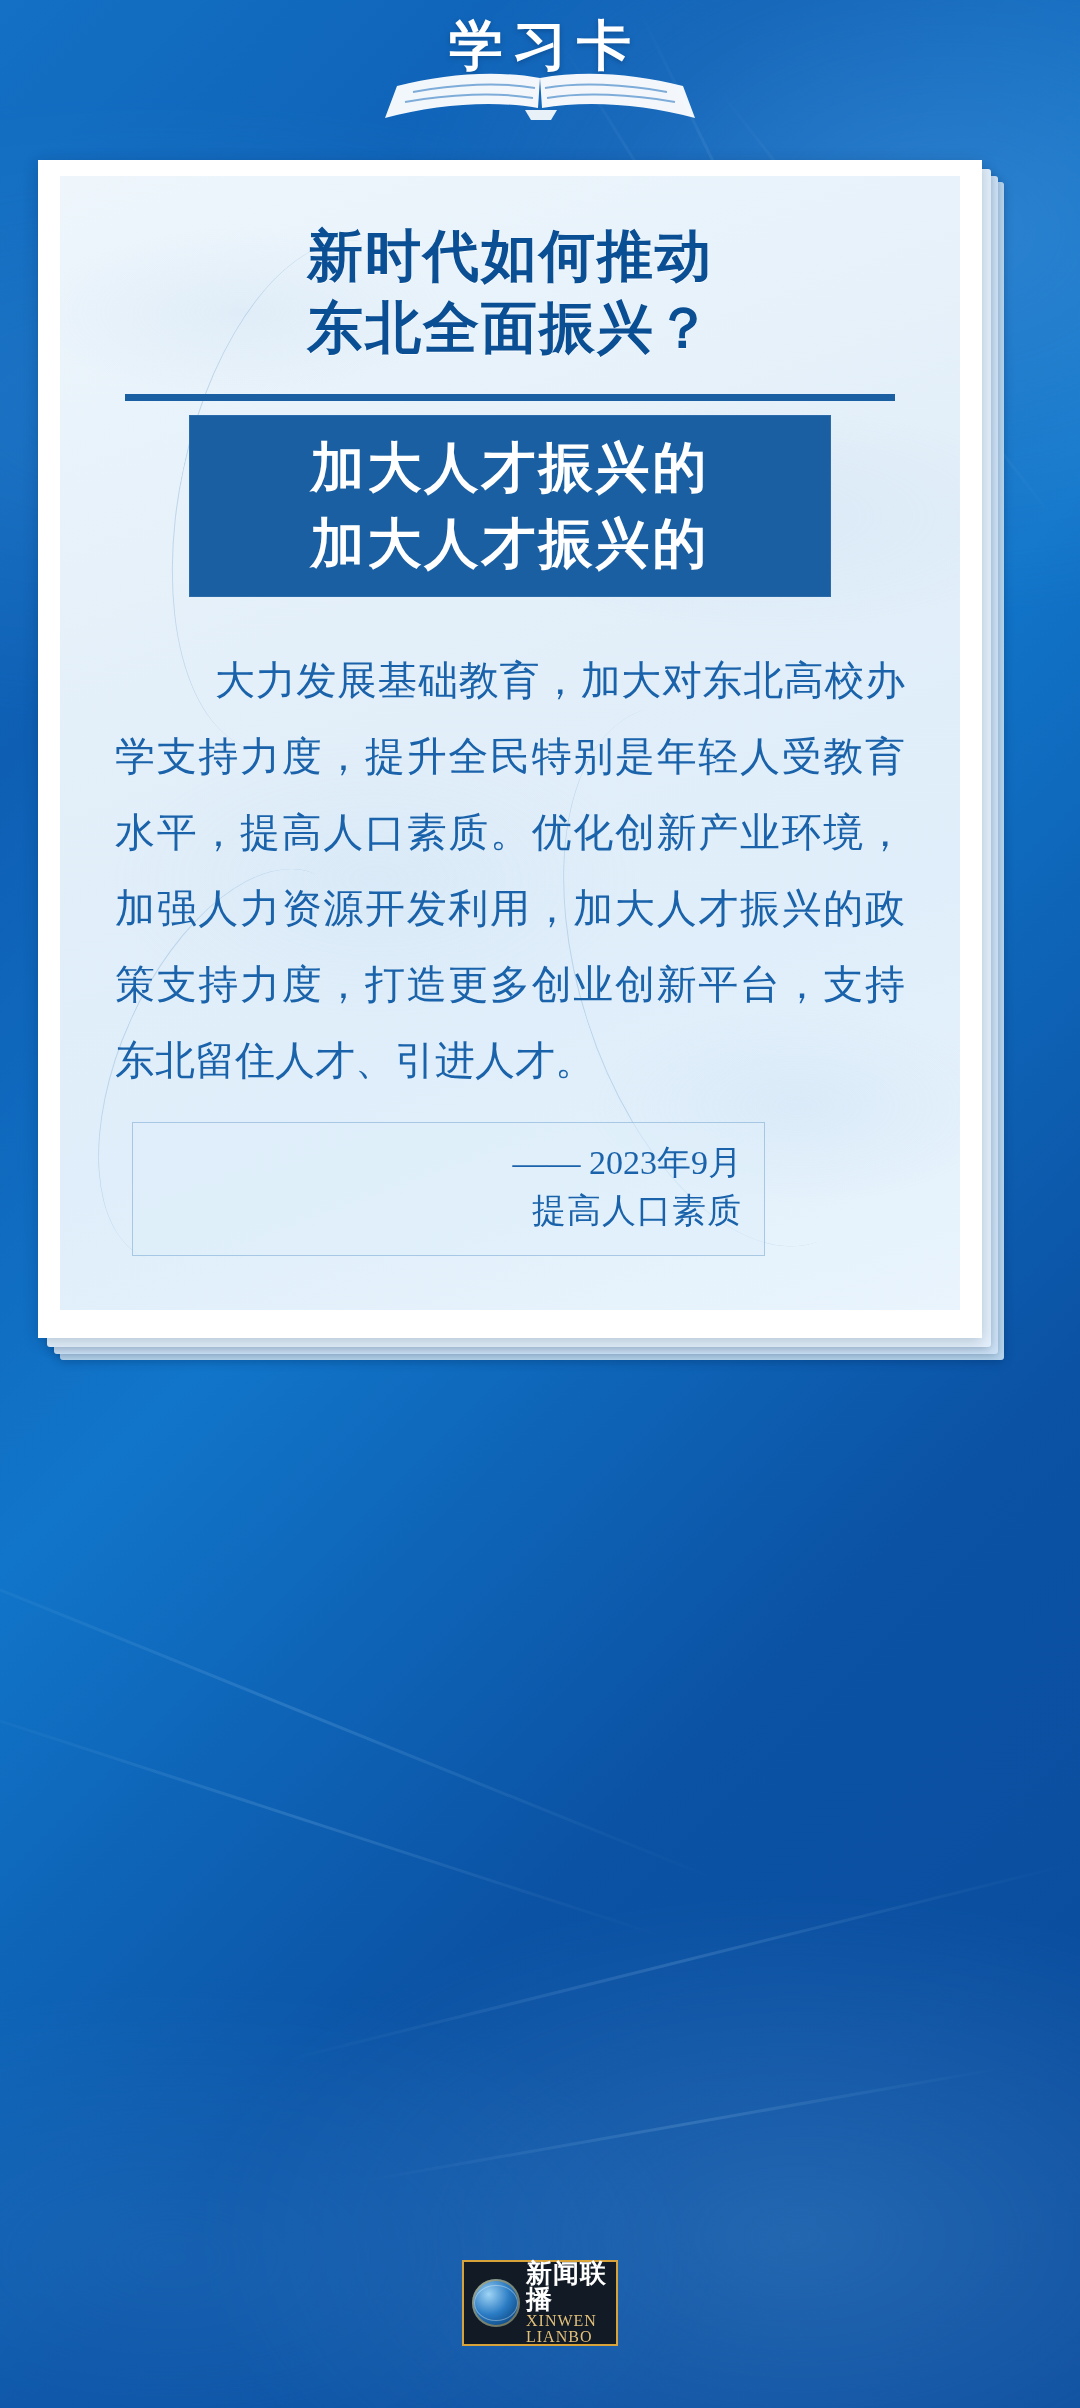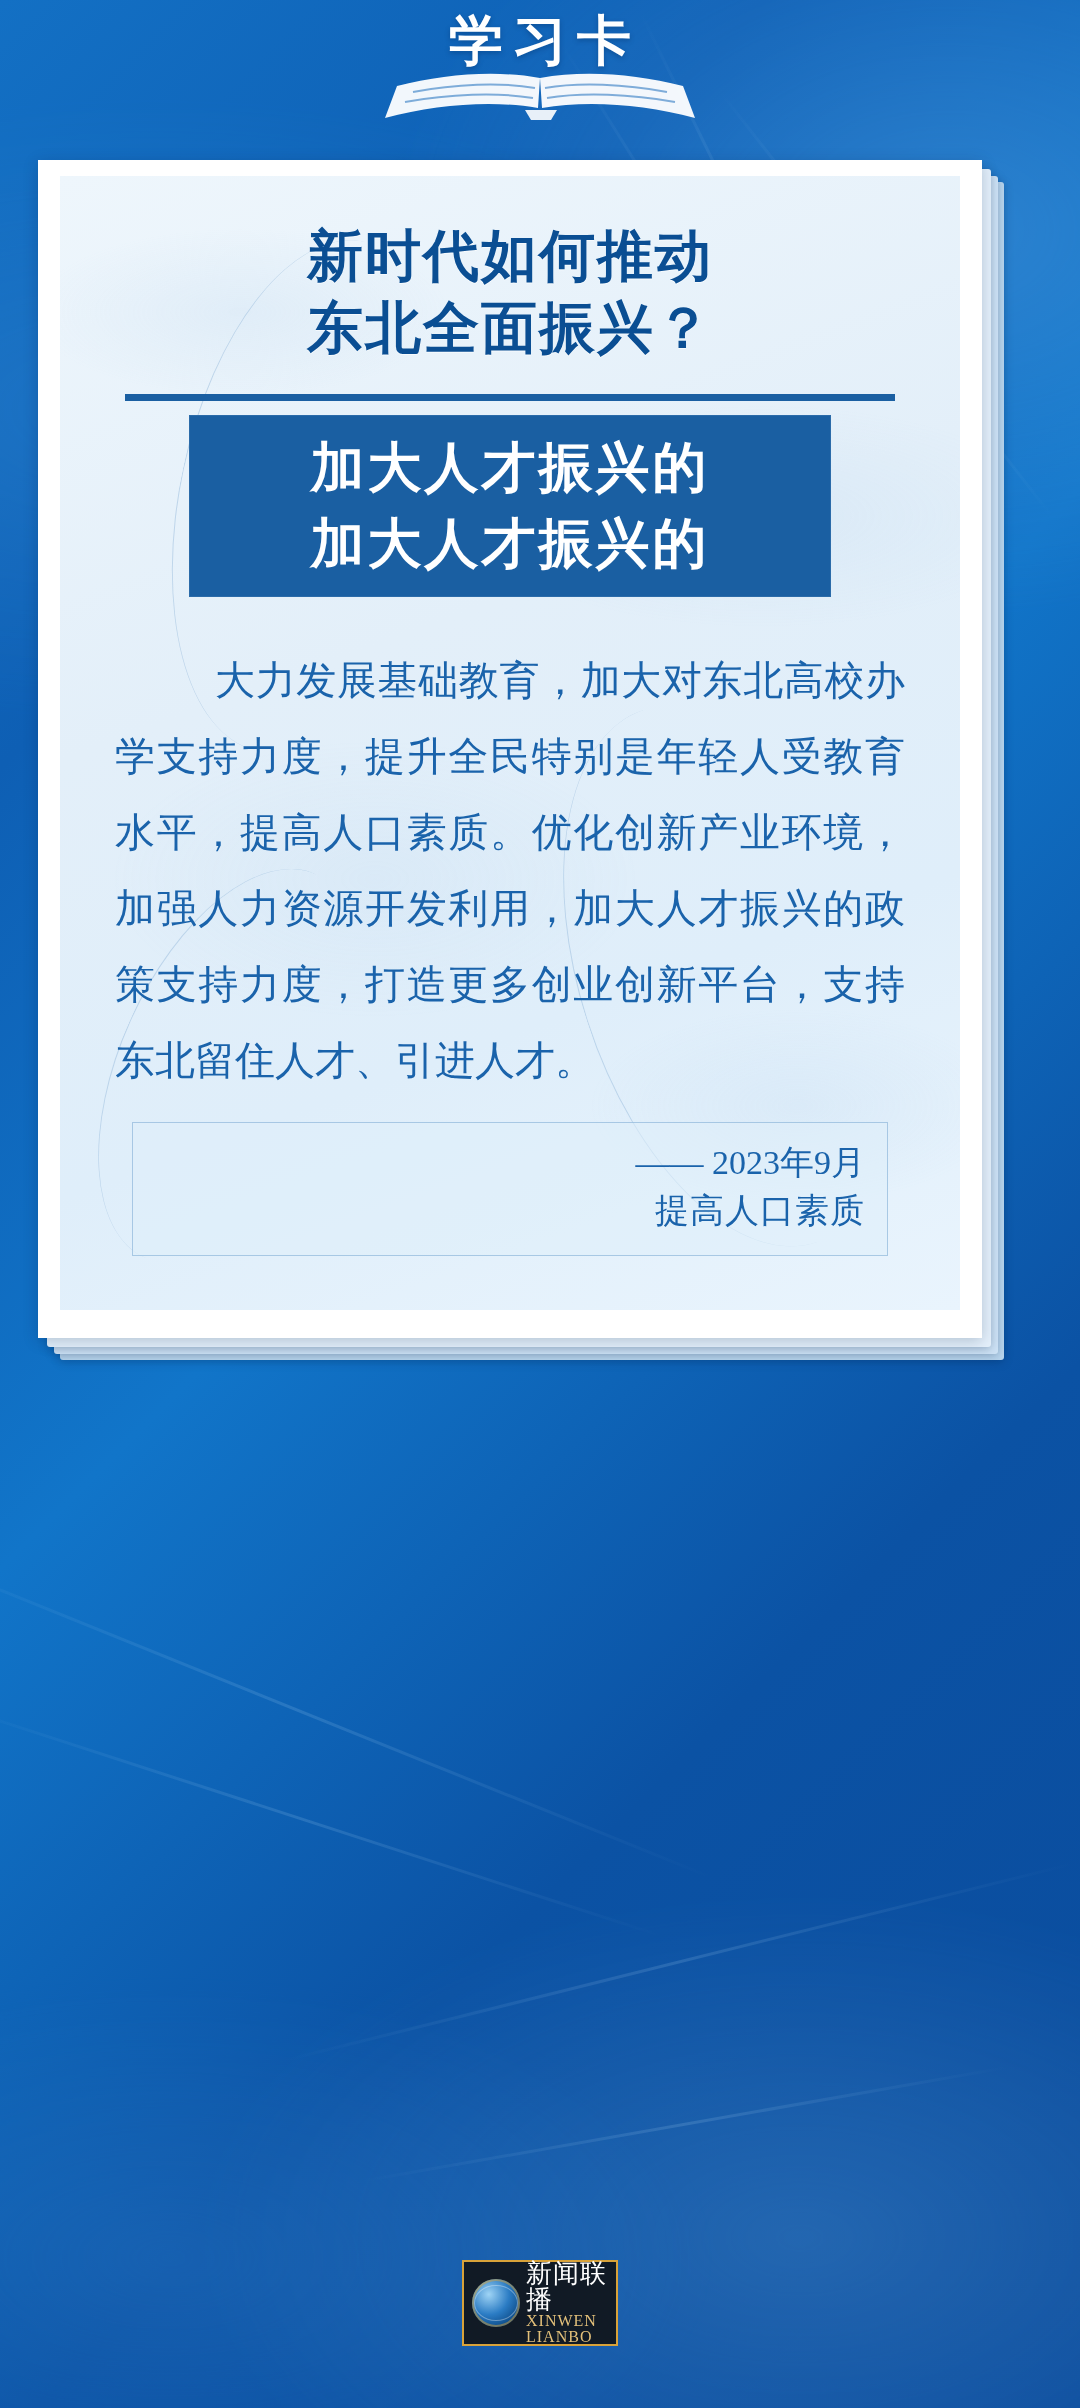--- a/index.html
+++ b/index.html
@@ -76,21 +76,21 @@
     flex-direction: column;
     align-items: center;
   }
   .logo-text {
     color: #ffffff;
     font-size: 54px;
     font-weight: bold;
     letter-spacing: 10px;
     line-height: 58px;
     text-shadow: 0 2px 5px rgba(0,40,90,.35);
-    font-family: Liberation Mono, monospace;
+    font-family: Liberation Sans, sans-serif;
     white-space: nowrap;
     padding-left: 10px;
   }
   .logo-book {
     position: relative;
     width: 330px;
     height: 54px;
     margin-top: -6px;
   }
 
@@ -195,21 +195,21 @@
     letter-spacing: 0px;
     text-align: justify;
     text-indent: 100px;
     font-family: "Liberation Serif", "DejaVu Serif", serif;
   }
 
   .source-box {
     position: absolute;
     left: 72px;
     bottom: 54px;
-    width: 756px;
+    width: 633px;
     padding: 16px 22px 20px 4px;
     border: 1px solid rgba(120,168,210,.55);
     background: rgba(222,238,250,.55);
     box-sizing: border-box;
     text-align: right;
     color: #1a63ab;
   }
   .source-line {
     font-size: 34px;
     line-height: 48px;
@@ -256,21 +256,21 @@
   }
   .badge-txt {
     display: flex;
     flex-direction: column;
     align-items: flex-start;
     line-height: 1;
   }
   .badge-cn {
     color: #ffffff;
     font-size: 26px;
-    font-weight: normal;
+    font-weight: bold;
     letter-spacing: 1px;
     font-family: "Liberation Serif", "DejaVu Serif", serif;
   }
   .badge-en {
     color: #e3c07a;
     font-size: 16px;
     letter-spacing: 1px;
     font-family: Liberation Serif, serif;
   }
 </style>

